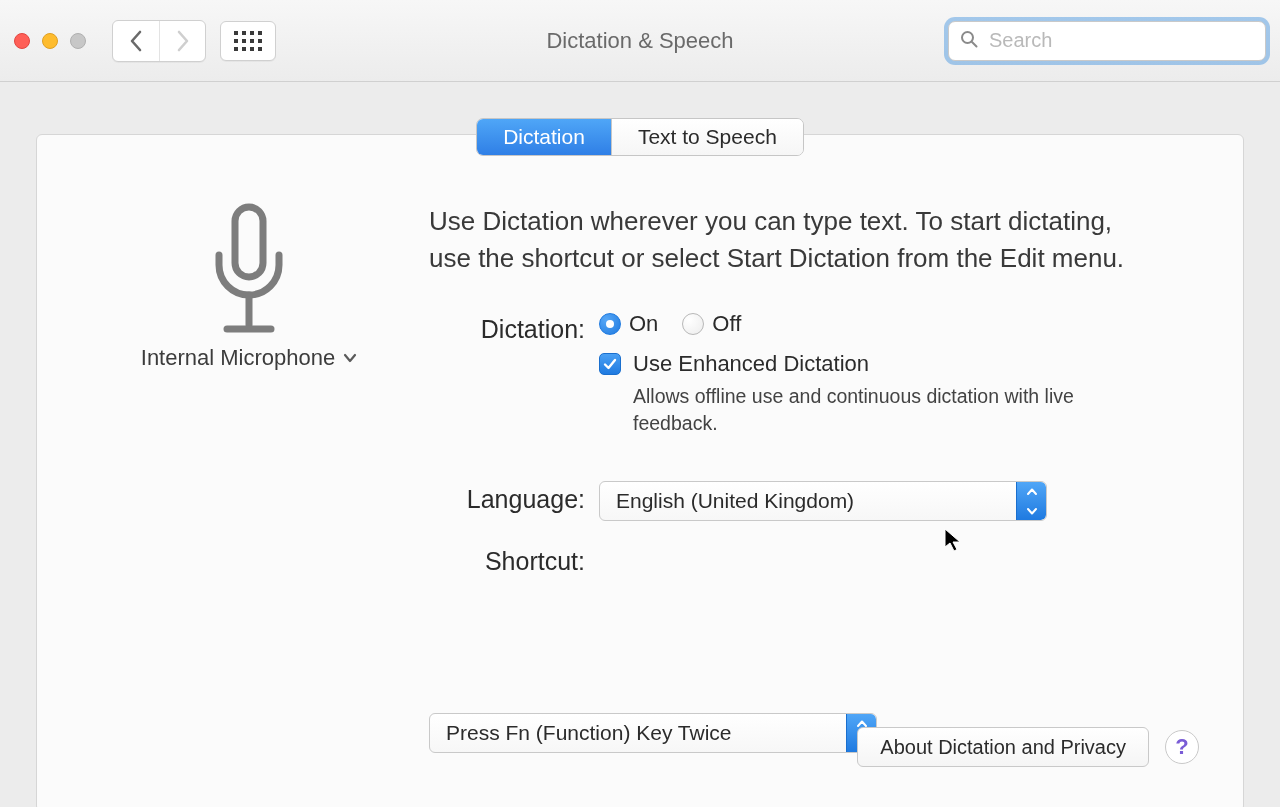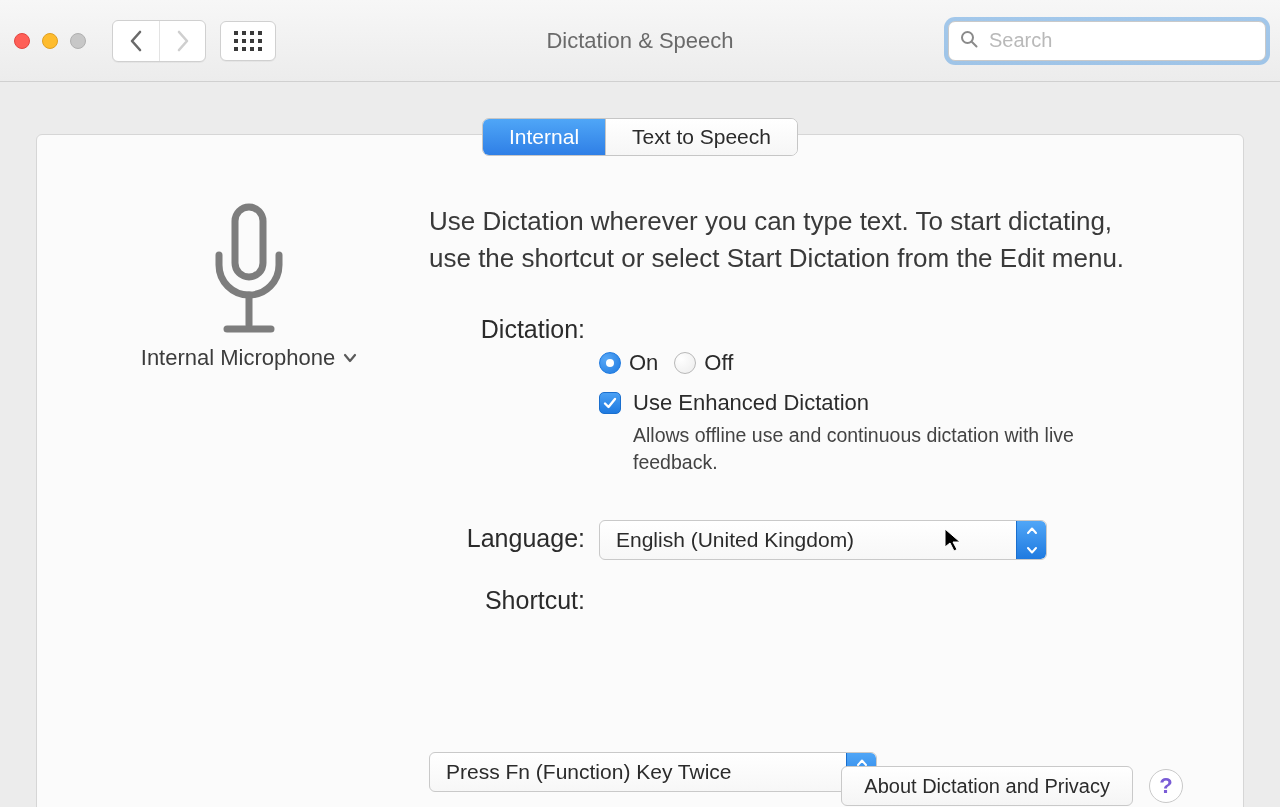--- a/index.html
+++ b/index.html
@@ -185,21 +185,21 @@
     width: 170px;
     flex: 0 0 170px;
     text-align: right;
     padding-right: 14px;
     font-size: 25px;
     color: #2b2b2b;
     padding-top: 4px;
   }
   .row-content { flex: 1; }
 
-  .radio-line { display: flex; align-items: center; gap: 16px; margin-top: 39px; }
+  .radio-line { display: flex; align-items: center; gap: 24px; }
   .radio {
     width: 22px; height: 22px; border-radius: 50%;
     border: 1.5px solid #b8b8b8;
     background: radial-gradient(circle at 30% 30%, #ffffff, #ececec);
     display: inline-flex; align-items: center; justify-content: center;
     flex: 0 0 22px;
   }
   .radio.checked {
     border-color: #1f7ae0;
     background: radial-gradient(circle at 30% 30%, #57a8f7, #1f7ae0);
@@ -257,21 +257,21 @@
   }
   .popup .stepper div {
     flex: 1;
     display: flex; align-items: center; justify-content: center;
     color: #fff;
   }
   .popup .stepper svg { display:block; }
 
   .footer-row {
     position: absolute;
-    right: 60px;
+    right: 44px;
     bottom: 44px;
     display: flex;
     align-items: center;
     gap: 16px;
   }
   .btn-flat {
     height: 40px;
     padding: 0 22px;
     border: 1px solid #c9c9c9;
     border-radius: 6px;
@@ -345,21 +345,21 @@
         </svg>
     </span>
     <input class="search-input" type="text" placeholder="Search" style="">
   </div>
 </div>
 
 <div class="content-outer">
 
   <div class="tab-control">
     <div class="seg">
-      <div class="seg-btn selected">Internal</div>
+      <div class="seg-btn selected">Dictation</div>
       <div class="seg-btn">Text to Speech</div>
     </div>
   </div>
 
   <div class="panel">
 
     <div class="panel-grid">
       <div class="mic-col">
         <svg class="mic-icon" width="88" height="140" viewBox="0 0 88 140">
           <rect x="30" y="4" width="28" height="70" rx="14" fill="none" stroke="currentColor" stroke-width="7"></rect>

